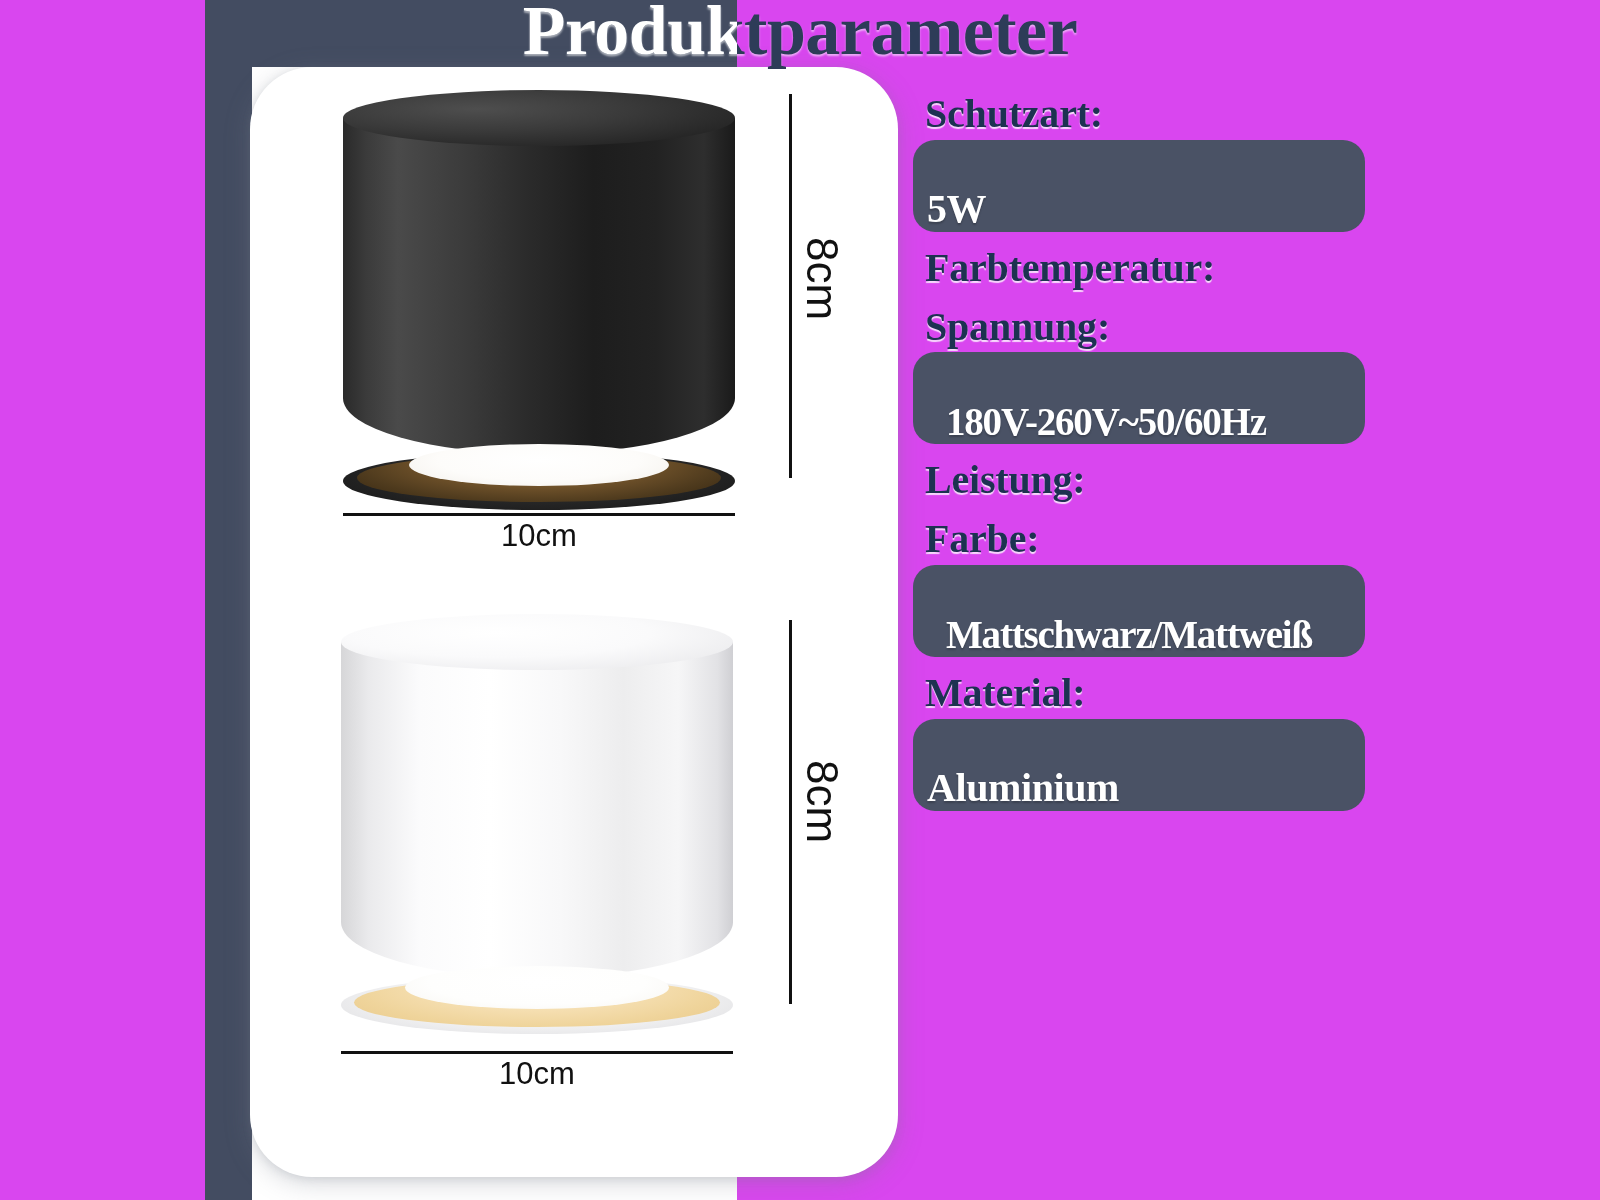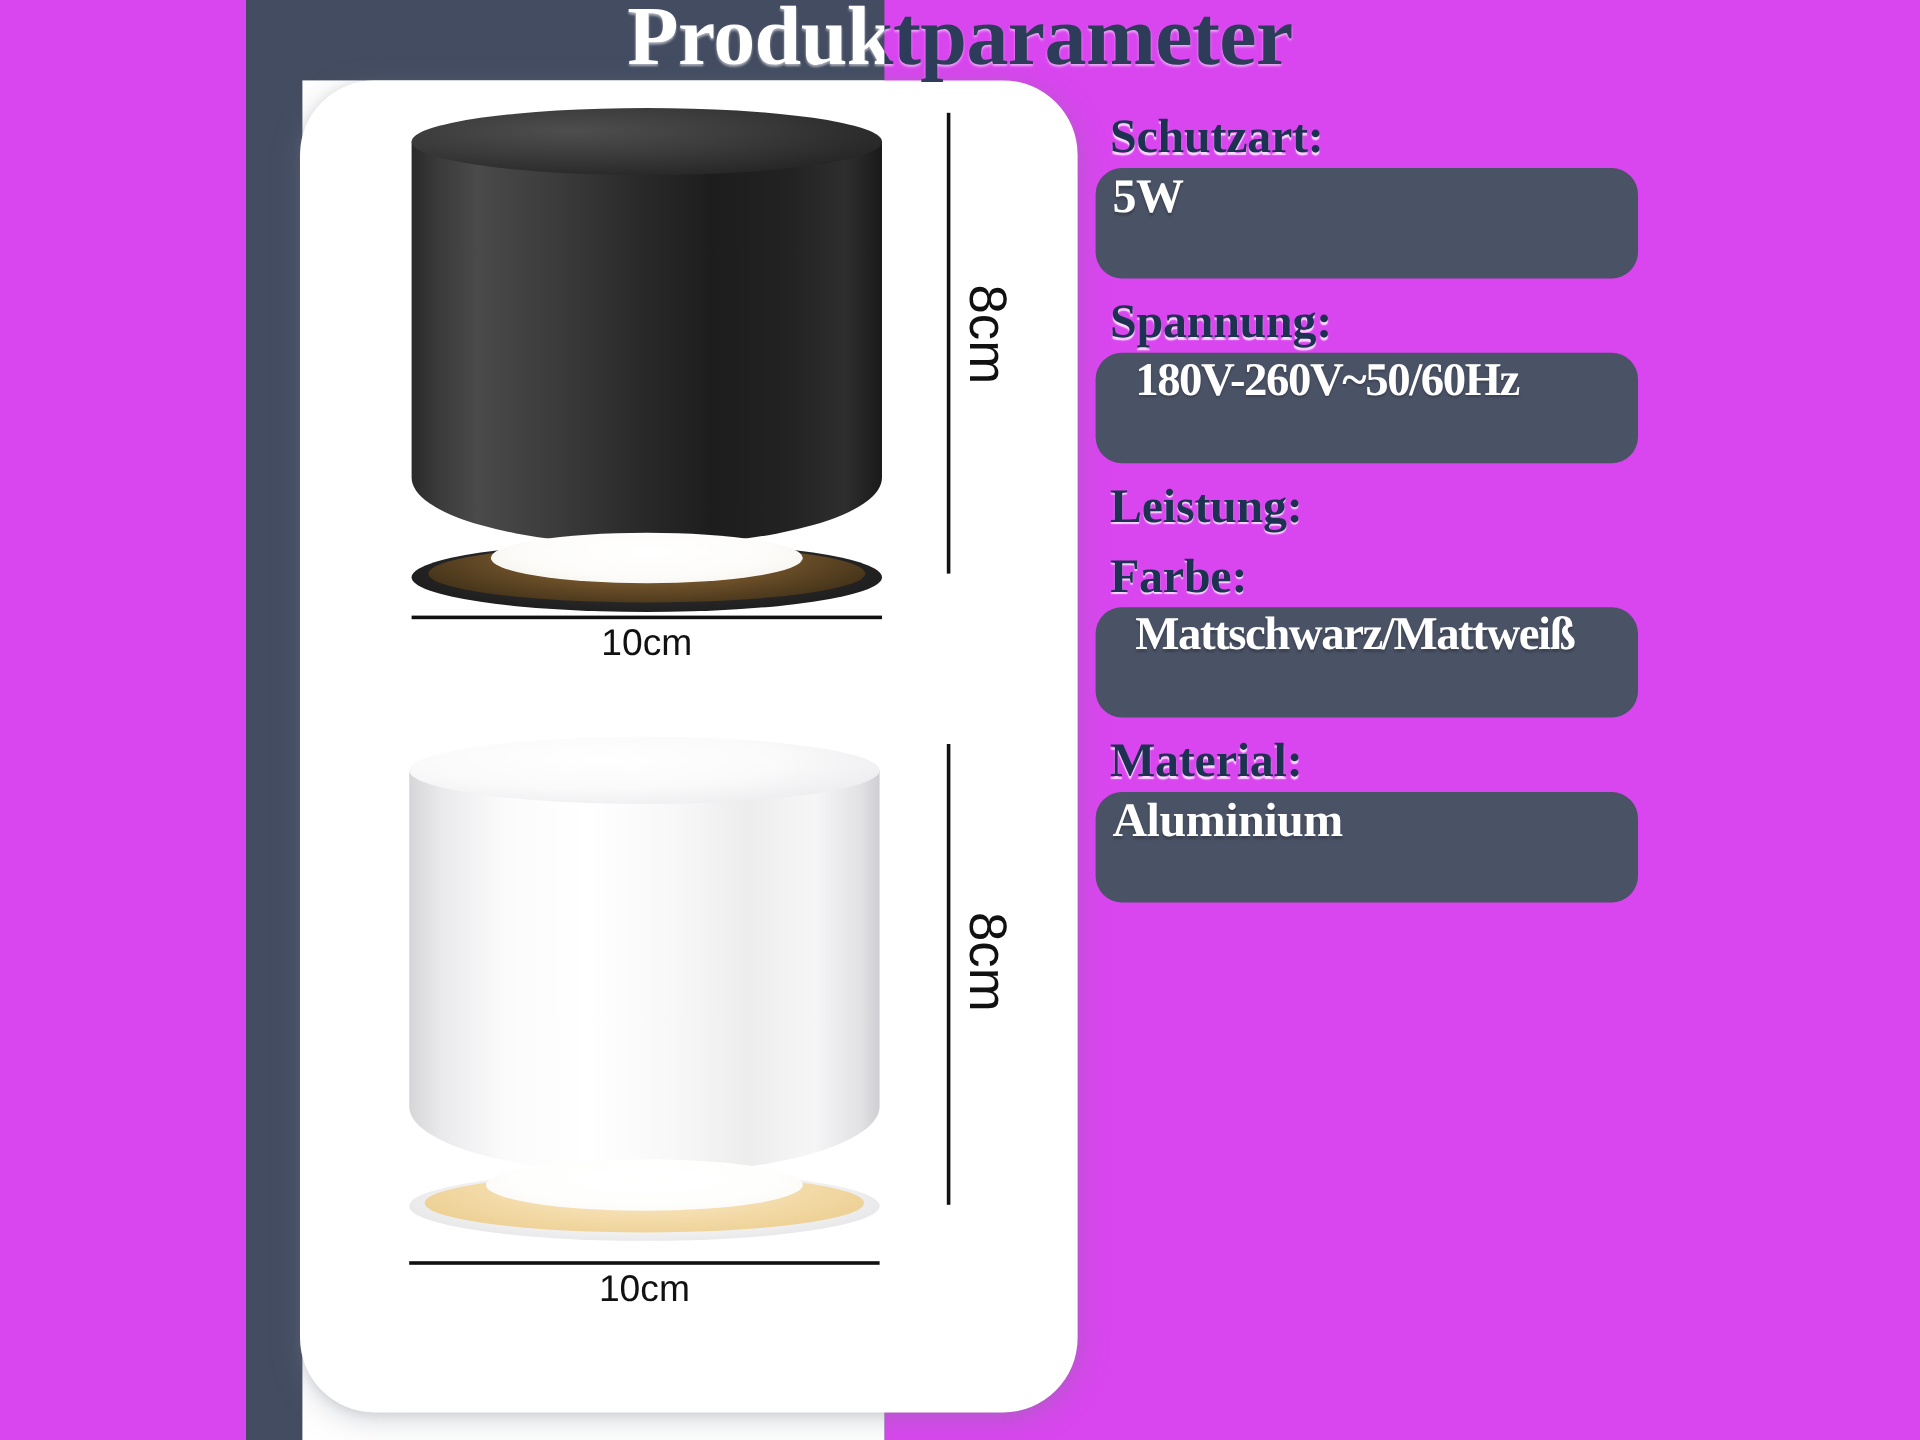--- a/index.html
+++ b/index.html
@@ -233,21 +233,21 @@
     white-space: nowrap;
     text-shadow: 0 2px 1px rgba(255,255,255,0.8);
     padding-left: 12px;
   }
   .spec-pill {
     margin-top: 3px;
     height: 92px;
     border-radius: 22px;
     background: #4a5265;
     display: flex;
-    align-items: flex-start;
+    align-items: flex-end;
     overflow: hidden;
   }
   .spec-value {
     color: #ffffff;
     font-size: 40px;
     font-weight: bold;
     letter-spacing: -0.4px;
     white-space: nowrap;
     padding-left: 14px;
     text-shadow: 0 2px 2px rgba(0,0,0,0.22);
@@ -305,20 +305,21 @@
   <div class="specs">
 
     <div class="spec-row">
       <div class="spec-label">Schutzart:</div>
       <div class="spec-pill">
         <span class="spec-value">5W</span>
       </div>
     </div>
 
     <div class="spec-row">
+      <div class="spec-label">Farbtemperatur:</div>
     </div>
 
     <div class="spec-row">
       <div class="spec-label">Spannung:</div>
       <div class="spec-pill">
         <span class="spec-value tight">180V-260V~50/60Hz</span>
       </div>
     </div>
 
     <div class="spec-row">

